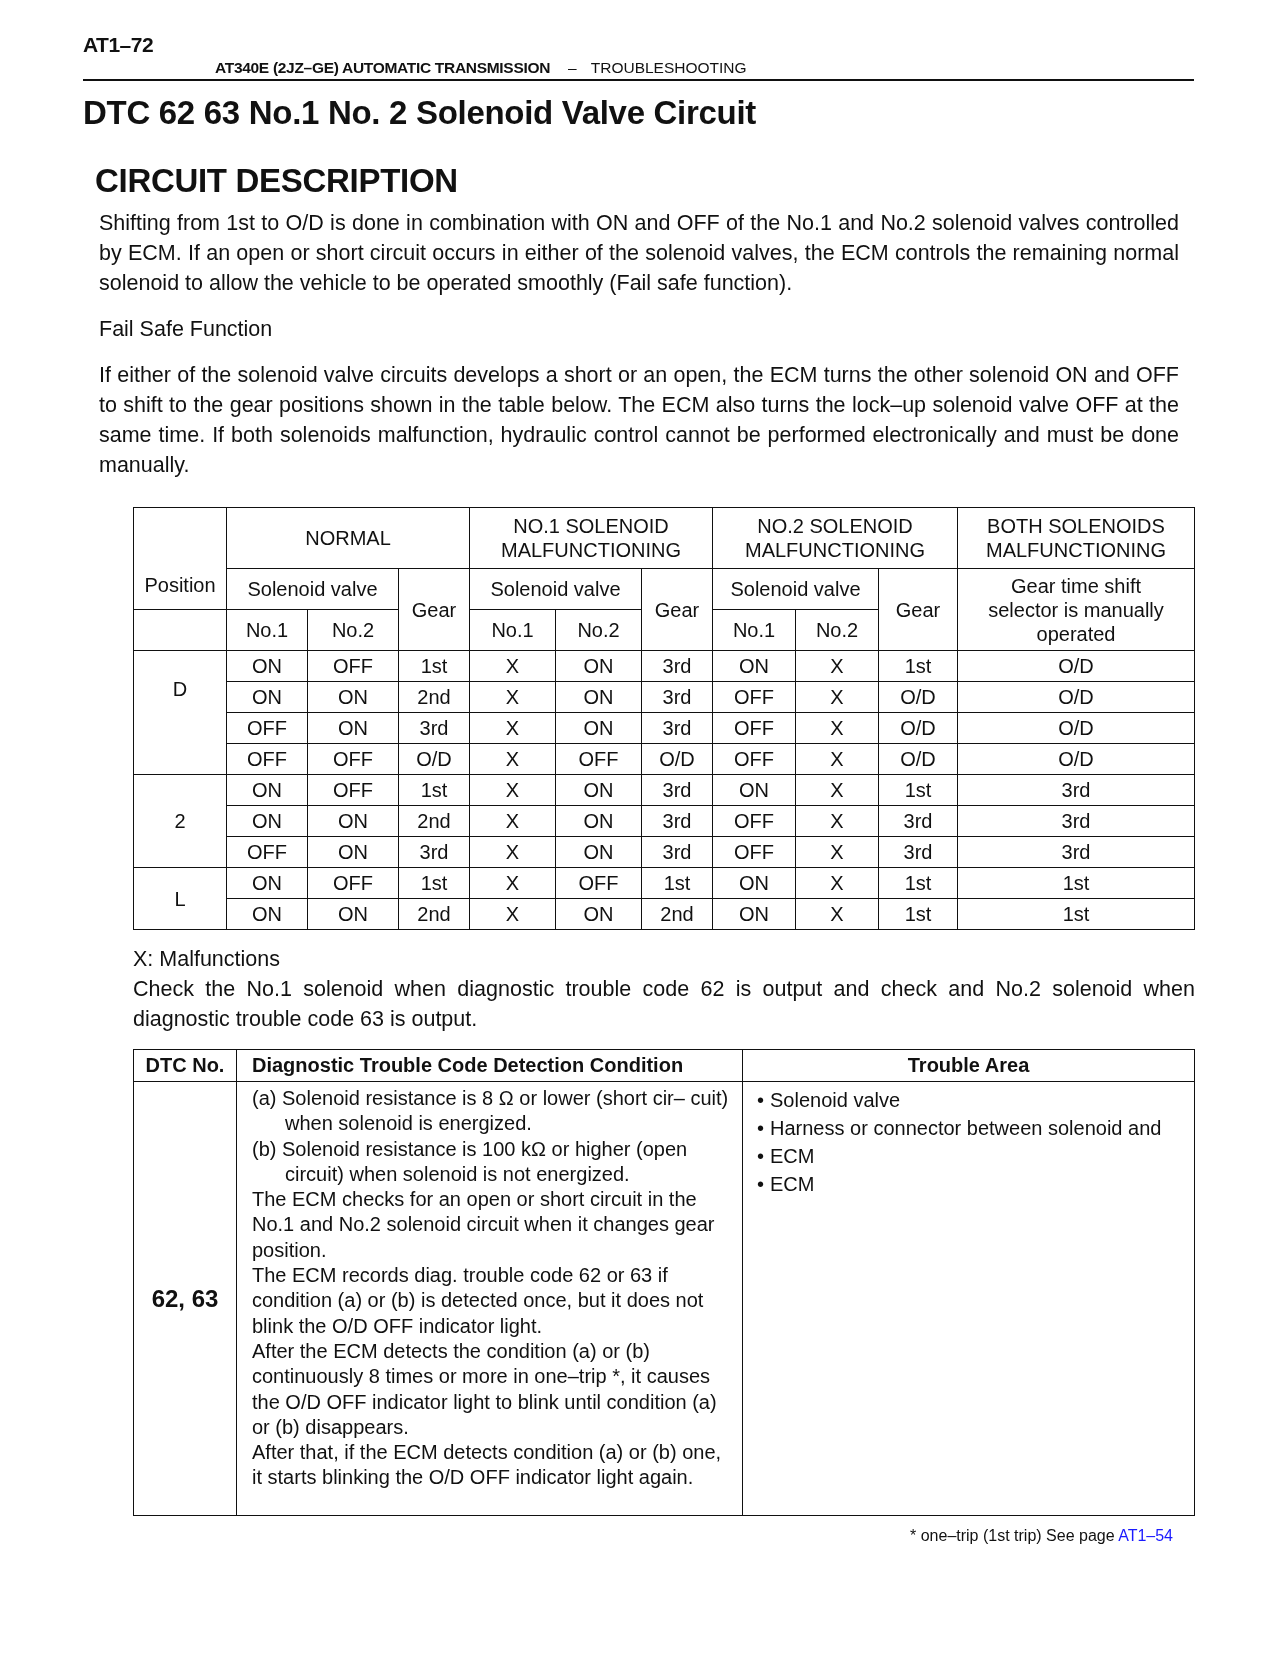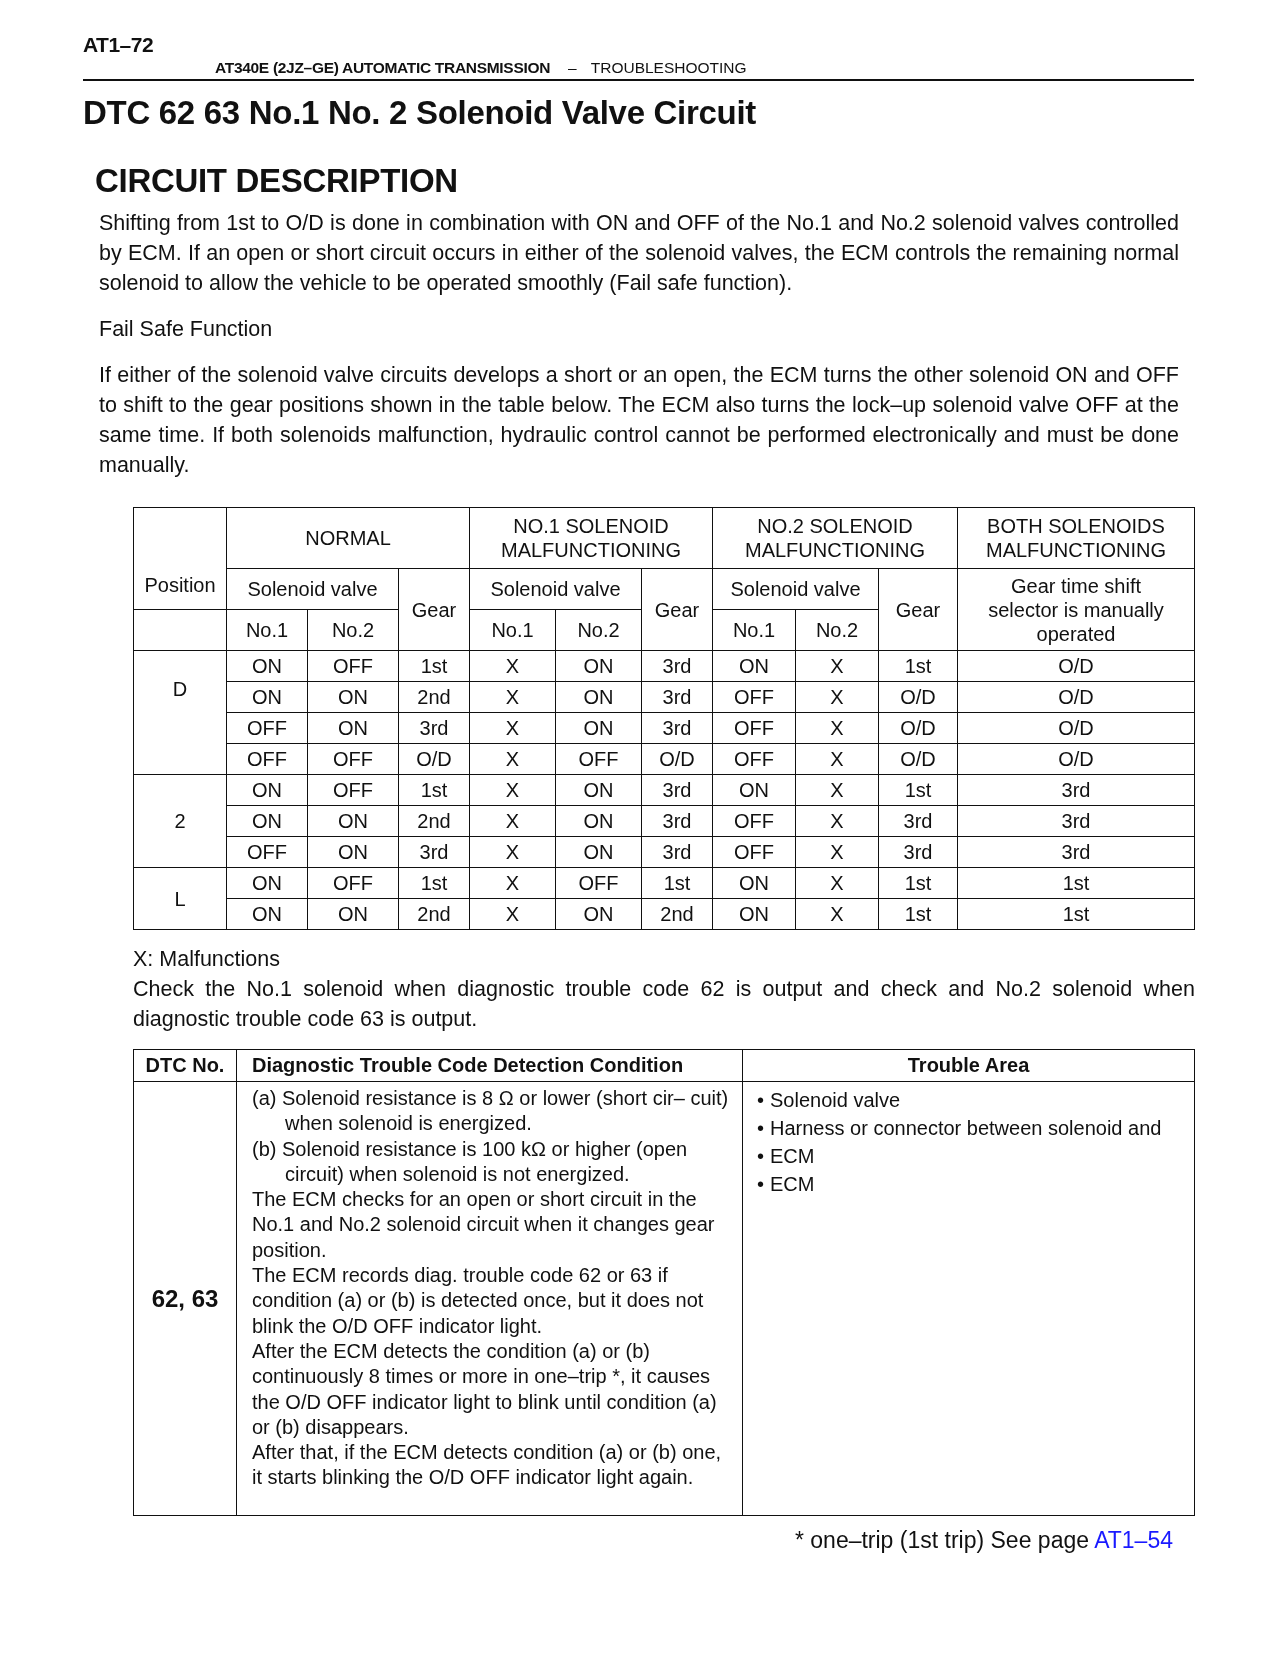--- a/index.html
+++ b/index.html
@@ -70,21 +70,21 @@
   }
   .cond-cell { padding: 4px 6px 2px 15px; line-height: 25.3px; }
   .cond-cell p { margin: 0; }
   .cond-cell .hang { padding-left: 33px; text-indent: -33px; }
   .area-cell { padding: 4px 8px 0 14px; line-height: 28px; }
   .area-cell ul { list-style: none; margin: 0; padding: 0; }
   .area-cell li::before { content: "\2022"; margin-right: 6px; }
 
   .footnote {
     position: absolute; right: 107px; top: 1527px;
-    font-size: 23px; white-space: nowrap;
+    font-size: 16px; white-space: nowrap;
   }
   .footnote a { color: #1a1aff; text-decoration: none; }
 </style>
 </head>
 <body>
 
 <div class="page-no">AT1–72</div>
 <div class="running-head">
   <span class="rh-title">AT340E (2JZ–GE) AUTOMATIC TRANSMISSION</span><span class="rh-sep">–</span><span>TROUBLESHOOTING</span>
 </div>

